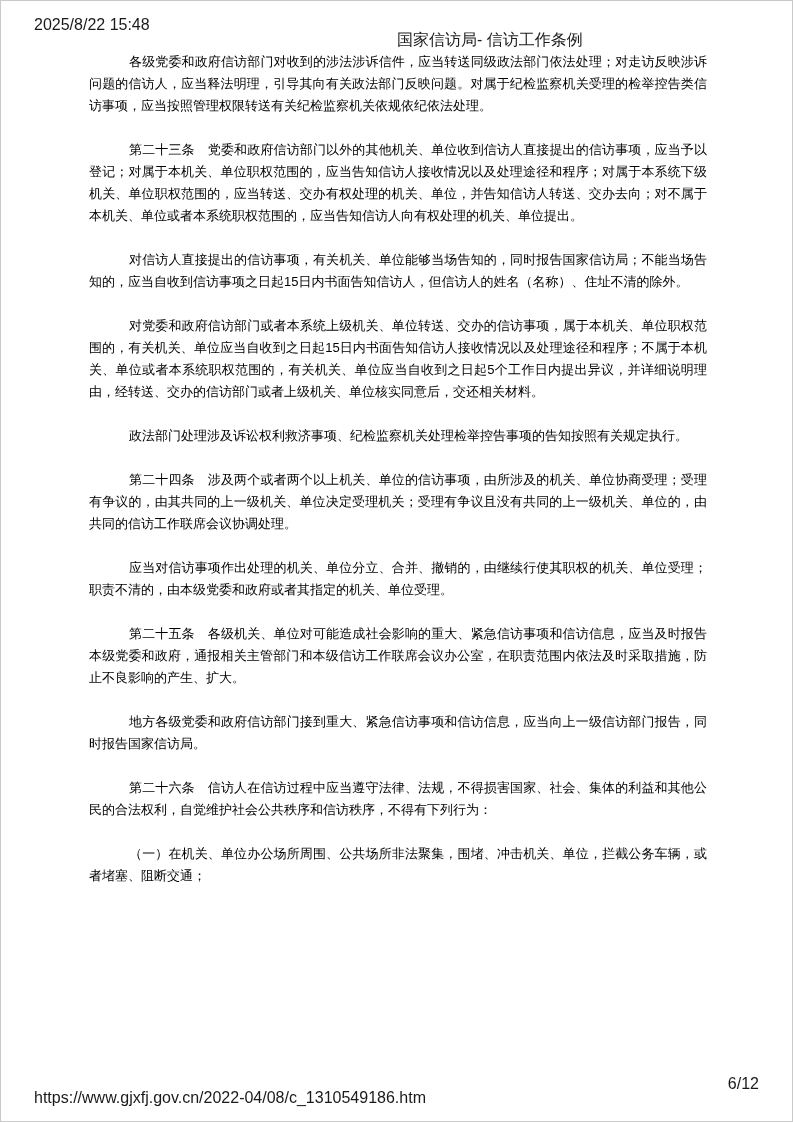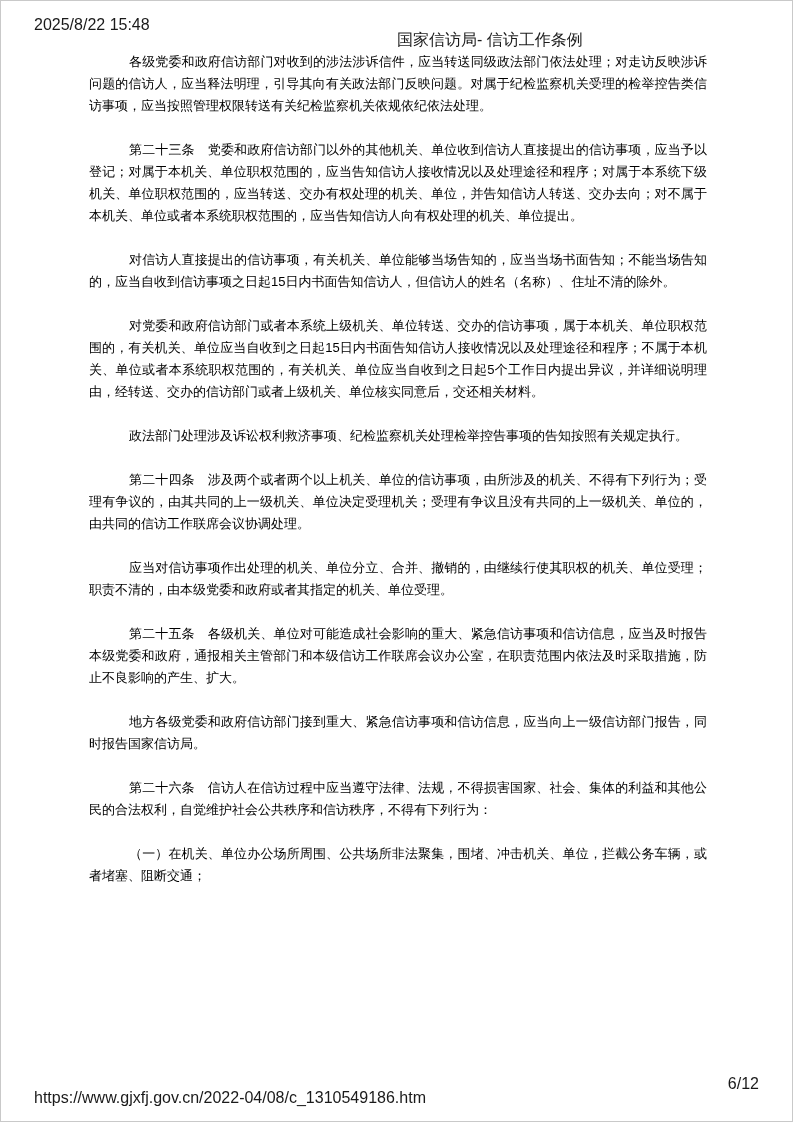--- a/index.html
+++ b/index.html
@@ -55,24 +55,24 @@
 
 <div class="page" style="--background: #ffffff; --text: #000000; --meta_text: #1a1a1a; --border: #c9c9c9;">
 
   <span class="print-meta header-date">2025/8/22 15:48</span>
 
   <span class="print-meta header-title">国家信访局- 信访工作条例</span>
 
   <div class="doc">
       <p class="para">各级党委和政府信访部门对收到的涉法涉诉信件，应当转送同级政法部门依法处理；对走访反映涉诉问题的信访人，应当释法明理，引导其向有关政法部门反映问题。对属于纪检监察机关受理的检举控告类信访事项，应当按照管理权限转送有关纪检监察机关依规依纪依法处理。</p>
       <p class="para">第二十三条　党委和政府信访部门以外的其他机关、单位收到信访人直接提出的信访事项，应当予以登记；对属于本机关、单位职权范围的，应当告知信访人接收情况以及处理途径和程序；对属于本系统下级机关、单位职权范围的，应当转送、交办有权处理的机关、单位，并告知信访人转送、交办去向；对不属于本机关、单位或者本系统职权范围的，应当告知信访人向有权处理的机关、单位提出。</p>
-      <p class="para">对信访人直接提出的信访事项，有关机关、单位能够当场告知的，应当当场书面告知；不能当场告知的，应当自收到信访事项之日起15日内书面告知信访人，但信访人的姓名（名称）、住址不清的除外。</p>
+      <p class="para">对信访人直接提出的信访事项，有关机关、单位能够当场告知的，同时报告国家信访局；不能当场告知的，应当自收到信访事项之日起15日内书面告知信访人，但信访人的姓名（名称）、住址不清的除外。</p>
       <p class="para">对党委和政府信访部门或者本系统上级机关、单位转送、交办的信访事项，属于本机关、单位职权范围的，有关机关、单位应当自收到之日起15日内书面告知信访人接收情况以及处理途径和程序；不属于本机关、单位或者本系统职权范围的，有关机关、单位应当自收到之日起5个工作日内提出异议，并详细说明理由，经转送、交办的信访部门或者上级机关、单位核实同意后，交还相关材料。</p>
       <p class="para">政法部门处理涉及诉讼权利救济事项、纪检监察机关处理检举控告事项的告知按照有关规定执行。</p>
-      <p class="para">第二十四条　涉及两个或者两个以上机关、单位的信访事项，由所涉及的机关、不得有下列行为；受理有争议的，由其共同的上一级机关、单位决定受理机关；受理有争议且没有共同的上一级机关、单位的，由共同的信访工作联席会议协调处理。</p>
+      <p class="para">第二十四条　涉及两个或者两个以上机关、单位的信访事项，由所涉及的机关、单位协商受理；受理有争议的，由其共同的上一级机关、单位决定受理机关；受理有争议且没有共同的上一级机关、单位的，由共同的信访工作联席会议协调处理。</p>
       <p class="para">应当对信访事项作出处理的机关、单位分立、合并、撤销的，由继续行使其职权的机关、单位受理；职责不清的，由本级党委和政府或者其指定的机关、单位受理。</p>
       <p class="para">第二十五条　各级机关、单位对可能造成社会影响的重大、紧急信访事项和信访信息，应当及时报告本级党委和政府，通报相关主管部门和本级信访工作联席会议办公室，在职责范围内依法及时采取措施，防止不良影响的产生、扩大。</p>
       <p class="para">地方各级党委和政府信访部门接到重大、紧急信访事项和信访信息，应当向上一级信访部门报告，同时报告国家信访局。</p>
       <p class="para">第二十六条　信访人在信访过程中应当遵守法律、法规，不得损害国家、社会、集体的利益和其他公民的合法权利，自觉维护社会公共秩序和信访秩序，不得有下列行为：</p>
       <p class="para">（一）在机关、单位办公场所周围、公共场所非法聚集，围堵、冲击机关、单位，拦截公务车辆，或者堵塞、阻断交通；</p>
     </div>
 
   <span class="print-meta footer-url">https://www.gjxfj.gov.cn/2022-04/08/c_1310549186.htm</span>
 
   <span class="print-meta footer-page">6/12</span>

